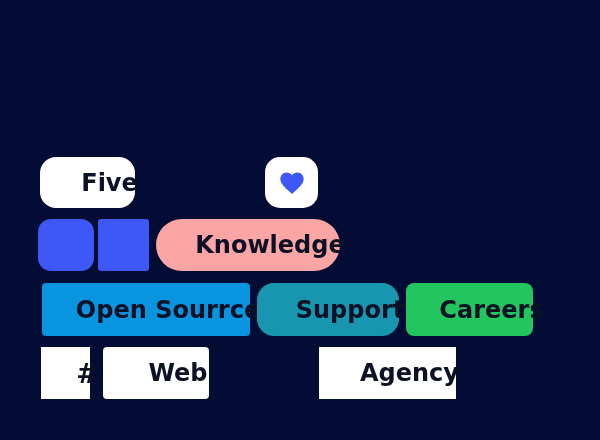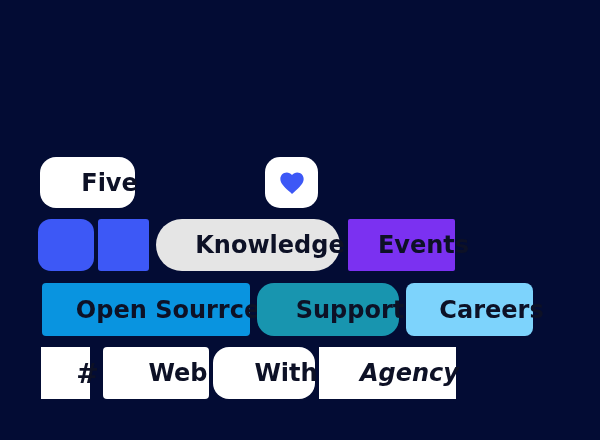--- a/index.html
+++ b/index.html
@@ -24,43 +24,37 @@
     <span>Five</span>
   </div>
   <div class="chip" style="left: 265px; top: 157px; width: 53px; height: 51px; border-radius: 15px; background-color: rgb(255, 255, 255);">
     <svg class="heart-svg" viewBox="0 0 24 24">
       <path fill="#3D58F6" d="M12 21.35l-1.45-1.32C5.4 15.36 2 12.28 2 8.5 2 5.42 4.42 3 7.5 3c1.74 0 3.41.81 4.5 2.09C13.09 3.81 14.76 3 16.5 3 19.58 3 22 5.42 22 8.5c0 3.78-3.4 6.86-8.55 11.54L12 21.35z"></path>
     </svg>
   </div>
 
   <div class="chip" style="left: 38px; top: 219px; width: 56px; height: 52px; border-radius: 13px; background-color: rgb(61, 88, 246);"></div>
   <div class="chip" style="left: 98px; top: 219px; width: 51px; height: 52px; border-radius: 3px; background-color: rgb(61, 88, 246);"></div>
-  <div class="chip" style="left: 156px; top: 219px; width: 184px; height: 52px; border-radius: 26px; background-color: #e5e5e5;">
+  <div class="chip" style="left: 156px; top: 219px; width: 184px; height: 52px; border-radius: 26px; background-color: #fca5a5;">
     <span>Knowledge</span>
-  </div>
-  <div class="chip" style="left: 348px; top: 219px; width: 107px; height: 52px; border-radius: 2px; background-color: rgb(123, 49, 241);">
-    <span>Events</span>
   </div>
 
   <div class="chip" style="left: 42px; top: 283px; width: 208px; height: 53px; border-radius: 4px; background-color: rgb(9, 148, 224);">
     <span>Open Sourrce</span>
   </div>
   <div class="chip" style="left: 257px; top: 283px; width: 142px; height: 53px; border-radius: 17px; background-color: rgb(24, 149, 175);">
     <span>Support</span>
   </div>
-  <div class="chip" style="left: 406px; top: 283px; width: 127px; height: 53px; border-radius: 8px; background-color: #7dd3fc;">
+  <div class="chip" style="left: 406px; top: 283px; width: 127px; height: 53px; border-radius: 8px; background-color: #22c55e;">
     <span>Careers</span>
   </div>
 
   <div class="chip" style="left: 41px; top: 347px; width: 49px; height: 52px; border-radius: 0px; font-size: 27px; background-color: rgb(255, 255, 255);">
     <span>#</span>
   </div>
   <div class="chip" style="left: 103px; top: 347px; width: 106px; height: 52px; border-radius: 4px; background-color: rgb(255, 255, 255);">
     <span>Web</span>
   </div>
-  <div class="chip" style="left: 213px; top: 347px; width: 102px; height: 52px; border-radius: 16px; background-color: rgb(255, 255, 255);">
-    <span>With</span>
-  </div>
-  <div class="chip" style="left: 319px; top: 347px; width: 137px; height: 52px; border-radius: 0px; background-color: rgb(255, 255, 255); font-style: italic;">
+  <div class="chip" style="left: 319px; top: 347px; width: 137px; height: 52px; border-radius: 0px; background-color: rgb(255, 255, 255);">
     <span>Agency</span>
   </div>
 
 </div>
 
 </body></html>

